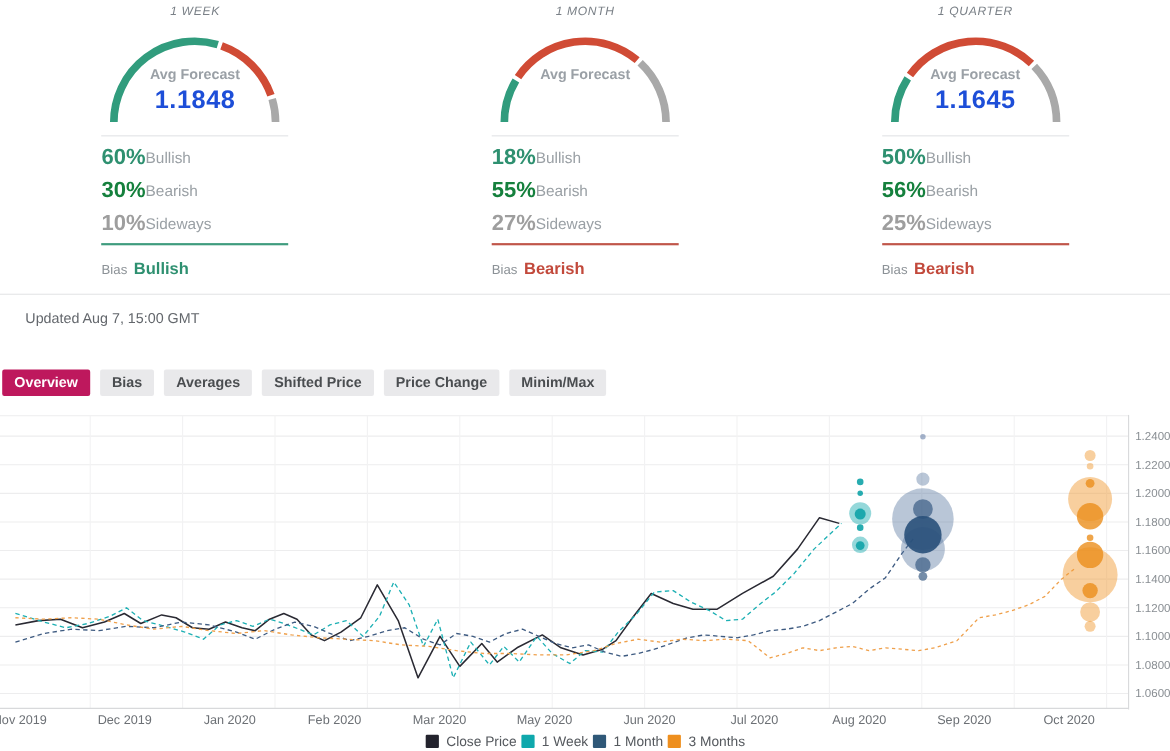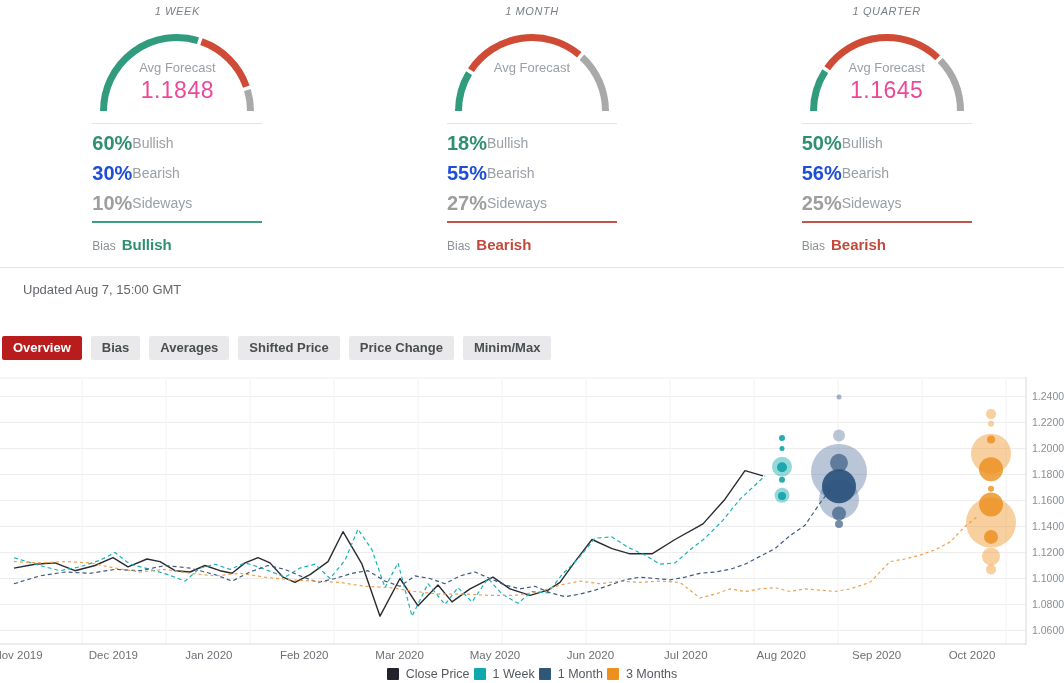--- a/index.html
+++ b/index.html
@@ -3,41 +3,41 @@
 <meta charset="utf-8">
 <style>
   html,body{margin:0;padding:0;background:#fff;}
   body{width:1064px;height:683px;overflow:hidden;font-family:"Liberation Sans",sans-serif;-webkit-font-smoothing:antialiased;}
   
   .cards{display:flex;width:1064px;height:267px;border-bottom:1px solid #e4e5e7;background:#fff;}
   .card{width:354.67px;display:flex;flex-direction:column;align-items:center;}
   .card-title{margin-top:5px;height:14px;font-size:11px;font-style:italic;color:#7a8087;letter-spacing:.6px;}
   .gauge-wrap{position:relative;width:170px;height:92px;margin-top:5px;}
   .gauge-wrap svg{position:absolute;left:0;top:0;}
-  .gauge-center{position:absolute;left:0;right:0;top:36px;text-align:center;}
+  .gauge-center{position:absolute;left:0;right:0;top:36px;text-align:center;font-weight:bold;}
   .avg-label{font-size:13px;color:#9aa0a6;}
-  .avg-value{font-size:23px;color:#ec4899;margin-top:2px;letter-spacing:.5px;}
+  .avg-value{font-size:23px;color:#1d4ed8;margin-top:2px;letter-spacing:.5px;}
   .sep{width:170px;height:1px;background:#e1e3e5;margin-top:7px;}
   .rows{width:170px;padding-top:4px;}
   .row{display:flex;align-items:center;height:30px;}
   .pct{width:40px;font-size:20px;font-weight:bold;}
   .rlabel{font-size:14px;color:#9aa0a5;}
-  .pct.green{color:#2e9070}.pct.red{color:#1d4ed8}.pct.gray{color:#9e9e9e}
+  .pct.green{color:#2e9070}.pct.red{color:#15803d}.pct.gray{color:#9e9e9e}
   .bias-line{width:170px;height:2px;margin-top:3px;}
   .bias-line.green{background:#3f9c7e}.bias-line.red{background:#c0564a}
   .bias-row{width:170px;margin-top:13px;}
   .bias-label{font-size:12px;color:#8b9196;margin-right:6px;}
   .bias-value{font-size:15px;font-weight:bold;}
   .bias-value.green{color:#2e9070}.bias-value.red{color:#c2493b}
   
   .updated{padding:14px 0 0 23px;font-size:13px;color:#63676c;height:16px;}
   .tabs{display:flex;gap:9px;margin:38px 0 0 2px;height:24px;}
   .tab{border:none;border-radius:2px;padding:0 11px;height:24px;font-family:"Liberation Sans",sans-serif;
        font-size:13px;font-weight:bold;color:#4a4d50;background:#e9e9eb;cursor:pointer;line-height:24px;}
-  .tab.active{background:#b91c1c;color:#fff;}
+  .tab.active{background:#be185d;color:#fff;}
   
   .chart{position:relative;margin-top:17px;width:986px;height:268px;}
   .xlabels{position:relative;width:1064px;height:20px;}
   .xlabels span{position:absolute;top:4px;transform:translateX(-50%);font-size:11.5px;color:#6c7075;white-space:nowrap;}
   .legend{display:flex;justify-content:center;align-items:center;gap:4px;height:18px;}
   .legend-item{display:flex;align-items:center;cursor:pointer;}
   .legend-swatch{width:12px;height:12px;border-radius:1px;margin-right:7px;display:inline-block;}
   .legend-label{font-size:12.5px;color:#55595e;}
 </style>
 </head>

